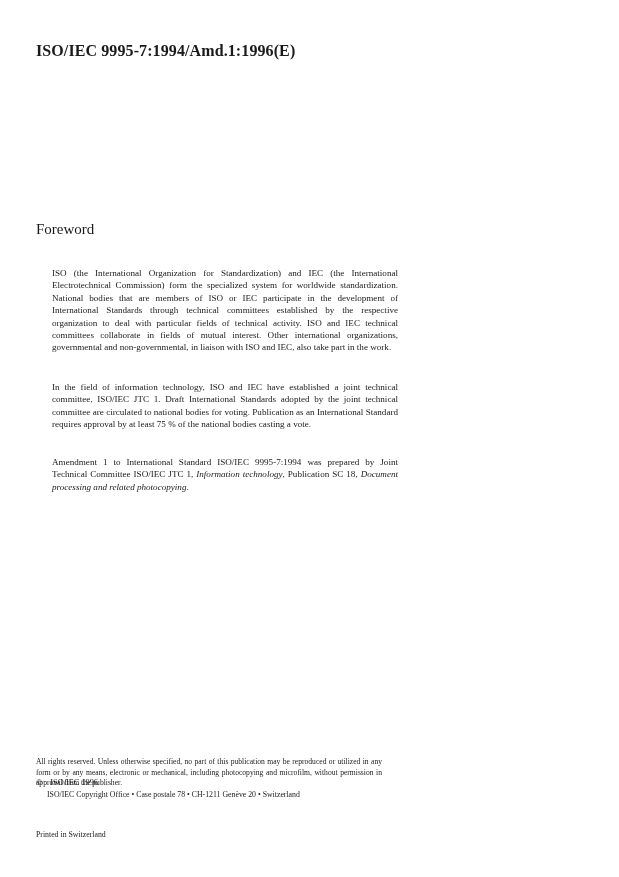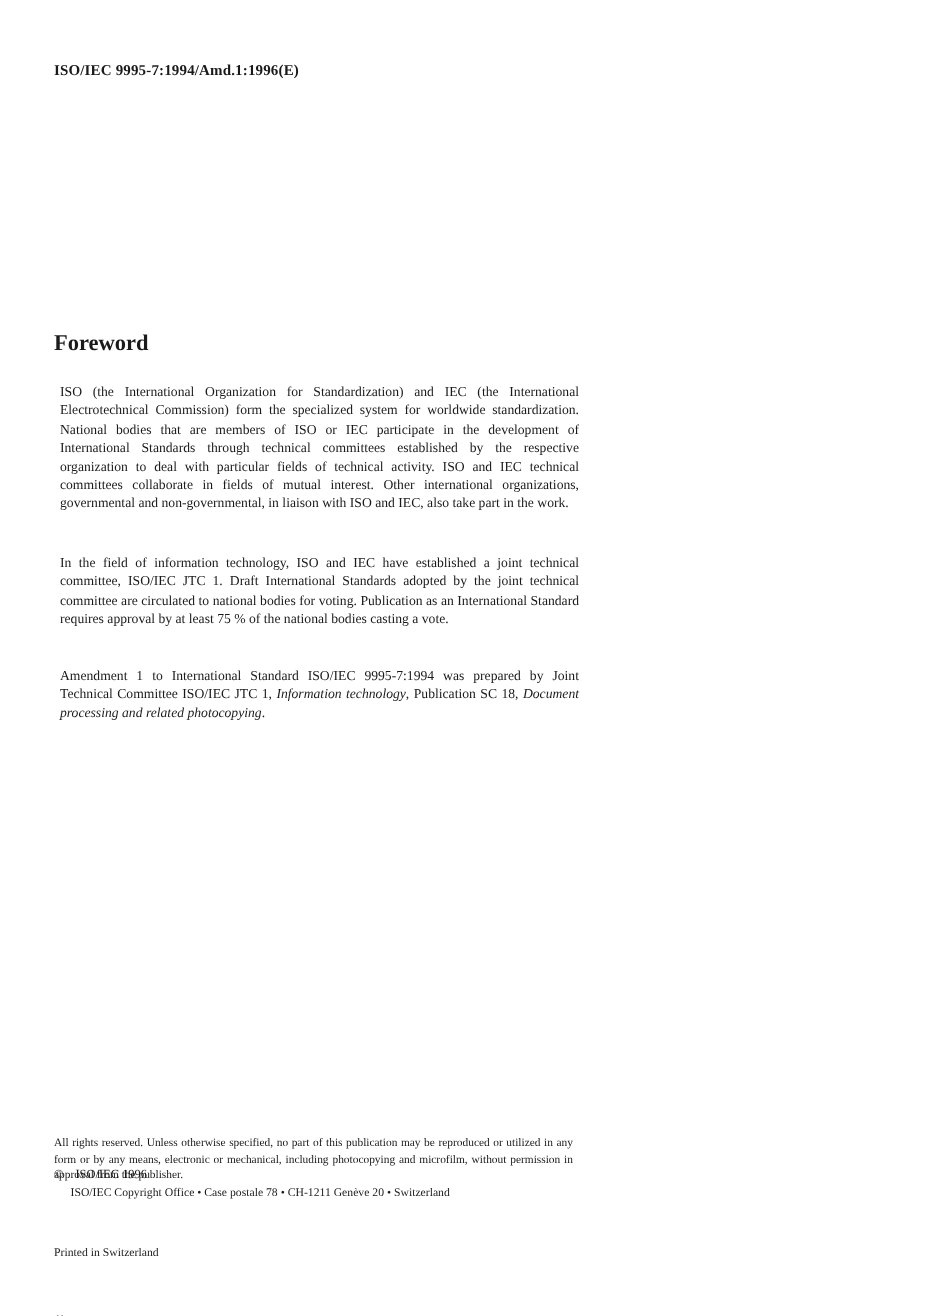--- a/index.html
+++ b/index.html
@@ -2,30 +2,30 @@
 <html><head>
 <meta charset="utf-8">
 <style>
   html, body { margin: 0; padding: 0; background: #ffffff; }
   body {
     width: 619px; height: 877px; position: relative; overflow: hidden;
     font-family: "Liberation Serif", "DejaVu Serif", serif; color: #1a1a1a;
   }
   .header-id {
     position: absolute; left: 36px; top: 42px;
-    font-size: 10px; font-weight: bold; letter-spacing: 0.1px;
+    font-size: 16px; font-weight: bold; letter-spacing: 0.1px;
   }
   .heading {
     position: absolute; left: 36px; top: 221px;
-    font-size: 15px; font-weight: bold;
+    font-size: 15px; font-weight: normal;
   }
   .para {
     position: absolute; left: 36px; width: 346px;
     font-size: 9.1px; line-height: 12.4px; text-align: justify;
-    margin: 4px;
+    margin: 16px;
   }
   .p1 { top: 251px; }
   .p2 { top: 365px; }
   .p3 { top: 440px; }
   em { font-style: italic; }
   .copy-line {
     position: absolute; left: 36px; top: 742px;
     font-size: 8.3px;
     margin-top: 36px;
   }

